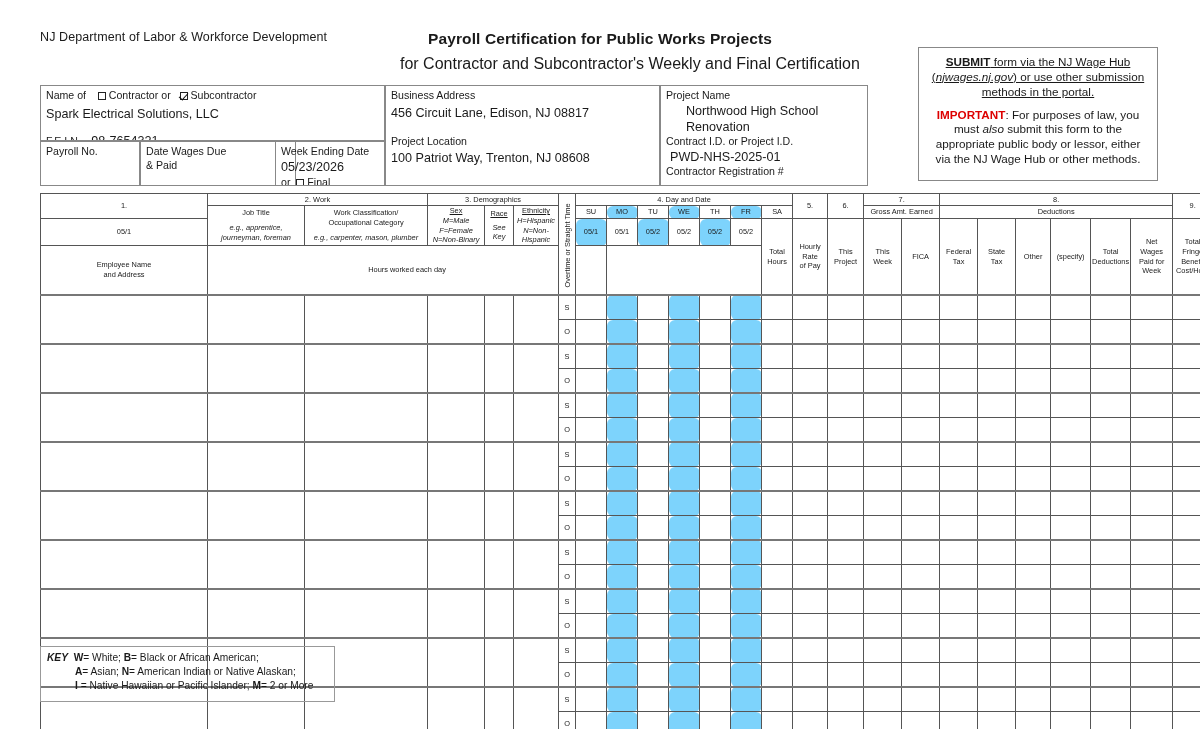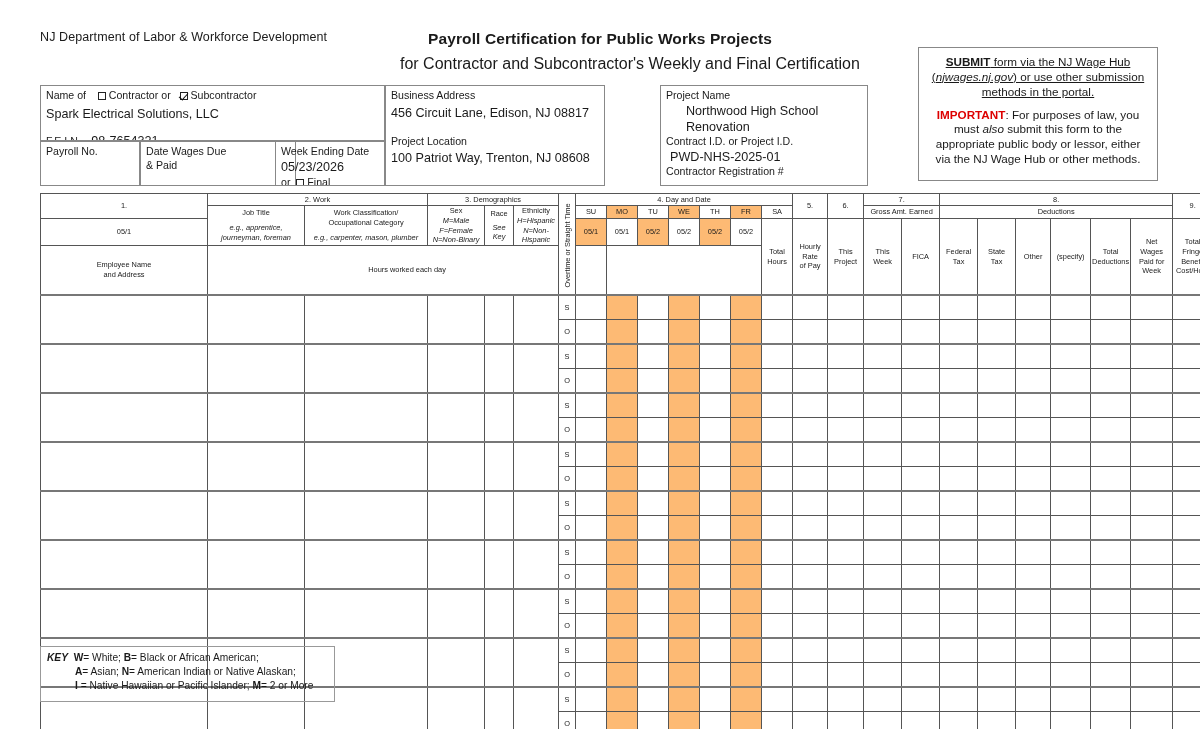--- a/index.html
+++ b/index.html
@@ -83,21 +83,21 @@
     padding: 3px 5px 0 5px;
     overflow: hidden;
   }
   .lbl { font-size: 10.6px; line-height: 1.28; }
   .val { font-size: 12.6px; line-height: 1.3; }
 
   .id-name { left: 0; top: 0; width: 345px; height: 56px; }
   .id-payroll { left: 0; top: 56px; width: 100px; height: 45px; }
   .id-datewages { left: 100px; top: 56px; width: 156px; height: 45px; }
   .id-weekend { left: 235px; top: 56px; width: 110px; height: 45px; }
-  .id-business { left: 345px; top: 0; width: 220px; height: 101px; }
+  .id-business { left: 345px; top: 0; width: 275px; height: 101px; }
   .id-project { left: 620px; top: 0; width: 208px; height: 101px; }
 
   .chk {
     display: inline-block;
     width: 8px;
     height: 8px;
     border: 1.3px solid #222;
     position: relative;
     top: 1px;
     margin-right: 3px;
@@ -132,38 +132,38 @@
     font-size: 7.4px;
     text-align: center;
     vertical-align: middle;
     line-height: 1.32;
     overflow: hidden;
     white-space: nowrap;
   }
   .grp { font-size: 7.6px; height: 11px; }
   .sec-num { font-size: 7.6px; }
   .hdr-name { height: 48px; }
-  .underline { }
+  .underline { text-decoration: underline; }
   .it { font-style: italic; }
   .vert {
     writing-mode: vertical-rl;
     transform: rotate(180deg);
     font-size: 6.6px;
     line-height: 1.15;
     white-space: nowrap;
   }
   .daylabel { height: 12px; font-size: 8px; }
   .daydate {
     height: 14px;
     font-size: 11.6px;
     overflow: hidden;
     white-space: nowrap;
   }
   .hwed { height: 11px; font-size: 7.4px; }
-  .shade { background: #fdba74; }
+  .shade { background: #7dd3fc; border-radius: 6px; }
   .so {
     height: 23px;
     font-size: 7.6px;
   }
   .databody td { height: 23px; }
   .thickline { border-top: 2px solid #777; }
 
   
   .keybox {
     position: absolute;

